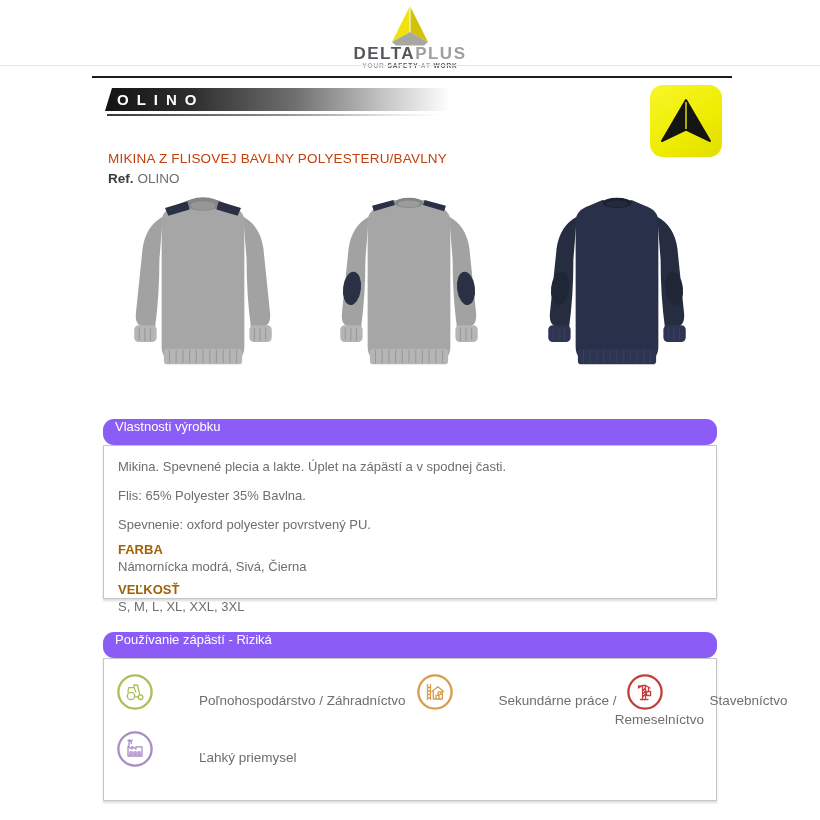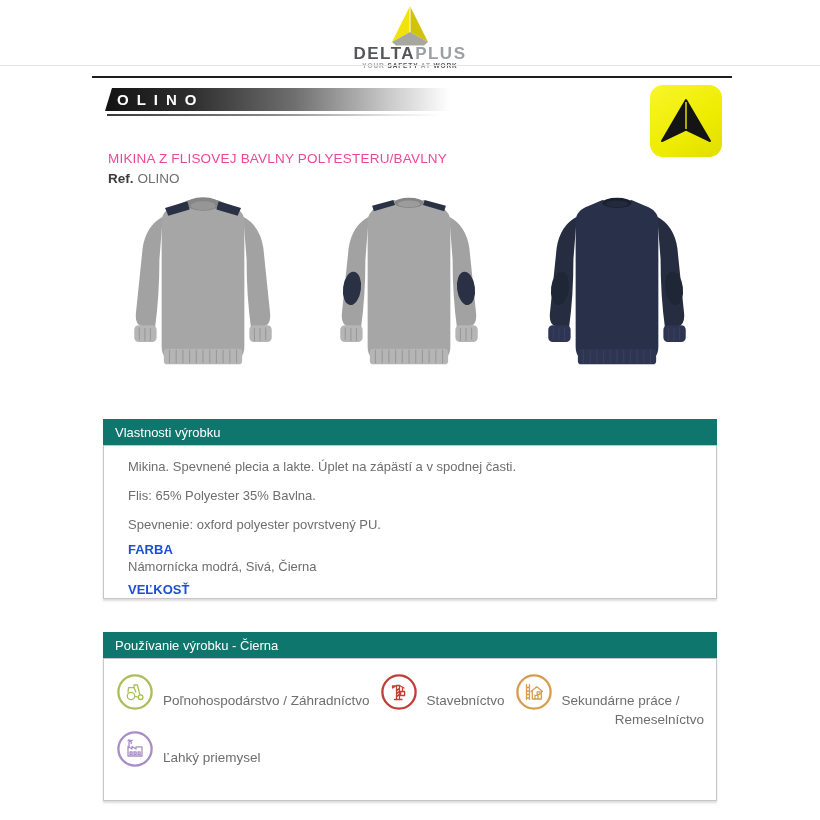--- a/index.html
+++ b/index.html
@@ -28,48 +28,48 @@
   .title-underline { position:absolute; top:114px; left:107px; width:334px; height:2px;
     background:linear-gradient(90deg,#3a3a3a 0%,#8a8a8a 50%,#e6e6e6 85%,#fff 100%); }
 
   
   .badge { position:absolute; top:85px; left:650px; width:72px; height:72px; border-radius:13px;
     background:linear-gradient(145deg,#f8f62a 0%,#eeec00 60%,#e0de00 100%);
     display:flex; align-items:center; justify-content:center; }
 
   
   .product-head { position:absolute; top:150px; left:108px; width:560px; }
-  .product-name { color:#ec4899; font-size:13.5px; line-height:18px; letter-spacing:.2px; }
+  .product-name { color:#c2410c; font-size:13.5px; line-height:18px; letter-spacing:.2px; }
   .product-ref { margin-top:3px; font-size:13.5px; color:#6e6e6e; }
   .product-ref b { color:#3c3c3c; margin-right:4px; }
 
   
   .images-row { position:absolute; top:190px; left:103px; width:614px; height:190px; }
   .img-slot { position:absolute; top:0; }
   .img-slot.s1 { left:6px; }
   .img-slot.s2 { left:212px; }
   .img-slot.s3 { left:420px; }
 
   
-  .box-header { position:absolute; left:103px; width:614px; height:26px; background:#0f766e;
-    color:#ffffff; font-size:13px; display:flex; align-items:center; padding-left:12px; }
+  .box-header { position:absolute; left:103px; width:614px; height:26px; background:#8b5cf6;
+    color:#ffffff; font-size:13px; display:flex; align-items:flex-start; padding-left:12px;border-radius:11px; }
   .box-body { position:absolute; left:103px; width:614px; background:#fff;
     border:1px solid #c6c6c6; box-shadow:0 2px 2px rgba(0,0,0,.14); }
   .props-header { top:419px; }
-  .props-body { top:445px; height:154px; padding:12px 24px; font-size:13px; line-height:17px; color:#6e6e6e; }
+  .props-body { top:445px; height:154px; padding:12px 14px; font-size:13px; line-height:17px; color:#6e6e6e; }
   .props-body .desc { margin-bottom:12px; }
   .props-body .mat { margin-bottom:12px; }
   .props-body .mat2 { margin-bottom:8px; }
-  .props-body .lbl { color:#1d4ed8; font-weight:bold; margin-top:6px; }
+  .props-body .lbl { color:#a16207; font-weight:bold; margin-top:6px; }
   .props-body .val { margin-bottom:6px; }
 
   .usage-header { top:632px; }
   .usage-body { top:658px; height:143px; padding:14px 12px 0 12px; font-size:13.5px; color:#6e6e6e; }
   .risk-row { display:flex; align-items:flex-start; }
-  .risk-item { display:flex; align-items:center; margin-right:10px; }
+  .risk-item { display:flex; align-items:center; margin-right:10px;gap:36px; }
   .risk-icon { flex:0 0 auto; }
   .risk-label { align-self:flex-end; padding-bottom:3px; margin-left:9px; white-space:nowrap; }
   .risk-wrap-line { line-height:17px; margin:0 0 2px 0;text-align:right; }
 </style>
 </head>
 <body>
 
 <div class="page">
 
   <div class="brand">
@@ -162,71 +162,72 @@
   <div class="box-header props-header">
     <span>Vlastnosti výrobku</span>
   </div>
   <div class="box-body props-body">
     <div class="desc">Mikina. Spevnené plecia a lakte. Úplet na zápästí a v spodnej časti.</div>
     <div class="mat">Flis: 65% Polyester 35% Bavlna.</div>
     <div class="mat2">Spevnenie: oxford polyester povrstvený PU.</div>
     <div class="lbl">FARBA</div>
     <div class="val">Námornícka modrá, Sivá, Čierna</div>
     <div class="lbl">VEĽKOSŤ</div>
+    <div class="val">S, M, L, XL, XXL, 3XL</div>
   </div>
 
   <div class="box-header usage-header">
-    <span>Používanie výrobku - Čierna</span>
+    <span>Používanie zápästí - Riziká</span>
   </div>
   <div class="box-body usage-body">
 
     <div class="risk-row">
 
       <span class="risk-item">
         <svg class="risk-icon" width="38" height="38" viewBox="0 0 38 38">
           <g fill="none" stroke-linecap="round" stroke-linejoin="round" stroke="#a9bf59">
             <circle cx="19" cy="19" r="16.6" stroke-width="2.3"></circle>
             <g stroke-width="1.3" transform="translate(7,7)">
               <circle cx="8" cy="16" r="3.7"></circle>
               <circle cx="17.6" cy="17.2" r="2.3"></circle>
               <path d="M5 12 L5.6 7.6 L11 7.6 L12.8 12 M11 7.6 V5 H14.4 L16.8 14.6 M11.6 16.4 L15.3 17.2"></path>
             </g>
           </g>
         </svg>
         <span class="risk-label">Poľnohospodárstvo / Záhradníctvo</span>
+      </span>
+
+      <span class="risk-item">
+        <svg class="risk-icon" width="38" height="38" viewBox="0 0 38 38">
+          <g fill="none" stroke-linecap="round" stroke-linejoin="round" stroke="#d99c4d">
+            <circle cx="19" cy="19" r="16.6" stroke-width="2.3"></circle>
+            <g stroke-width="1.3" transform="translate(7,7)">
+              <path d="M4.5 4.5 V19.5 M7.5 4.5 V19.5 M4.5 7.5 H7.5 M4.5 11 H7.5 M4.5 14.5 H7.5 M4.5 18 H7.5"></path>
+              <path d="M9 11.5 L14.8 6.8 L20.5 11.5 M10.3 10.6 V19 H19.3 V10.6"></path>
+              <path d="M13 19 V15.3 H16 V19"></path>
+              <rect x="15.2" y="11.8" width="2.8" height="2.6"></rect>
+            </g>
+          </g>
+        </svg>
+        <span class="risk-label">Sekundárne práce /</span>
       </span>
 
       <span class="risk-item">
         <svg class="risk-icon" width="38" height="38" viewBox="0 0 38 38">
           <g fill="none" stroke-linecap="round" stroke-linejoin="round" stroke="#c23f38">
             <circle cx="19" cy="19" r="16.6" stroke-width="2.3"></circle>
             <g stroke-width="1.3" transform="translate(7,7)">
               <path d="M9.5 19.5 V5.5 M12.5 19.5 V5.5 M9.5 17 L12.5 14 M9.5 14 L12.5 11 M9.5 11 L12.5 8"></path>
               <path d="M5.5 8 L9.5 5.5 H12.5 L17 8 M5.5 8 V5.8 H8.2 M15.5 8 V11.5"></path>
               <rect x="13.6" y="11.5" width="4" height="4"></rect>
               <path d="M7.5 19.5 H15"></path>
             </g>
           </g>
         </svg>
         <span class="risk-label">Stavebníctvo</span>
-      </span>
-
-      <span class="risk-item">
-        <svg class="risk-icon" width="38" height="38" viewBox="0 0 38 38">
-          <g fill="none" stroke-linecap="round" stroke-linejoin="round" stroke="#d99c4d">
-            <circle cx="19" cy="19" r="16.6" stroke-width="2.3"></circle>
-            <g stroke-width="1.3" transform="translate(7,7)">
-              <path d="M4.5 4.5 V19.5 M7.5 4.5 V19.5 M4.5 7.5 H7.5 M4.5 11 H7.5 M4.5 14.5 H7.5 M4.5 18 H7.5"></path>
-              <path d="M9 11.5 L14.8 6.8 L20.5 11.5 M10.3 10.6 V19 H19.3 V10.6"></path>
-              <path d="M13 19 V15.3 H16 V19"></path>
-              <rect x="15.2" y="11.8" width="2.8" height="2.6"></rect>
-            </g>
-          </g>
-        </svg>
-        <span class="risk-label">Sekundárne práce /</span>
       </span>
 
     </div>
 
     <div class="risk-wrap-line">Remeselníctvo</div>
 
     <div class="risk-row">
 
       <span class="risk-item">
         <svg class="risk-icon" width="38" height="38" viewBox="0 0 38 38">

